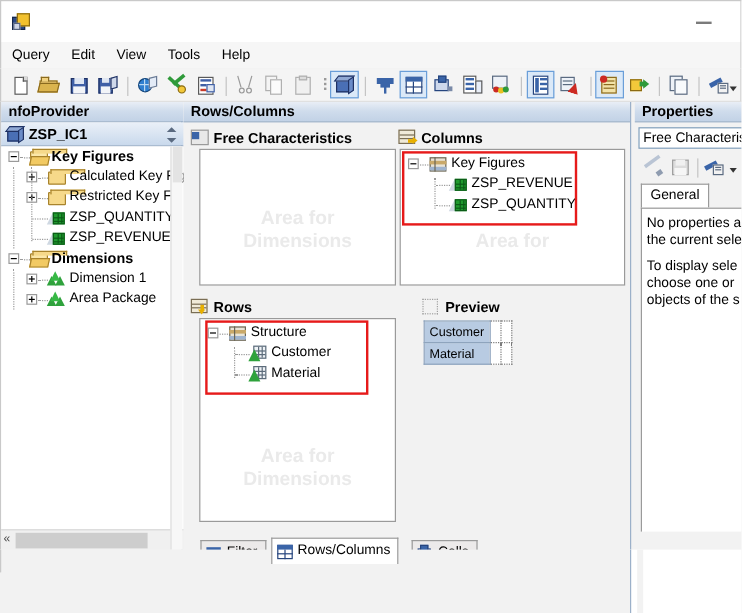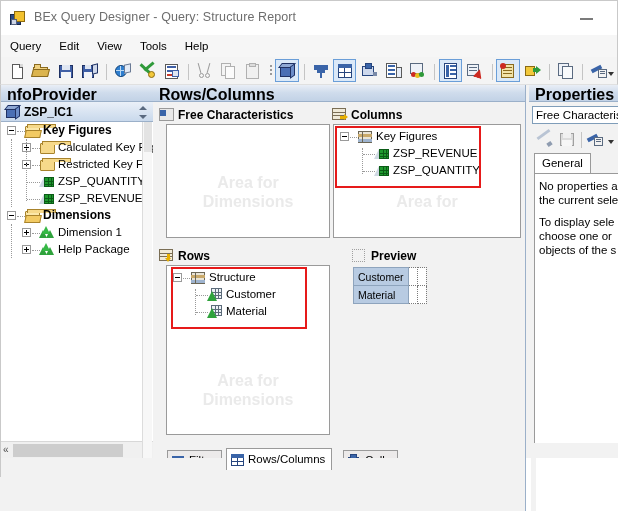--- a/index.html
+++ b/index.html
@@ -30,21 +30,21 @@
   .tdots{width:10px;height:18px;position:relative;}
   .tdots::after{content:"";position:absolute;left:4px;top:3px;width:2px;height:2px;background:#9a9a9a;box-shadow:0 4px 0 #9a9a9a,0 8px 0 #9a9a9a;}
   .ic{position:absolute;left:3px;top:3px;width:17px;height:17px;}
   .caretsm{position:absolute;right:1px;bottom:5px;width:0;height:0;border-left:3px solid transparent;border-right:3px solid transparent;border-top:4px solid #333;}
 
   
   .sh{position:absolute;box-sizing:border-box;}
 
   
   .panel{position:absolute;box-sizing:border-box;background:#f2f2f2;}
-  .panel-cap{height:17px;background:linear-gradient(to bottom,#e9eef6 0%,#cfdcec 48%,#c2d2e6 100%);border-bottom:1px solid #9bb0c9;font-weight:bold;font-size:16px;color:#000;padding:1px 0 0 6px;box-sizing:border-box;white-space:nowrap;overflow:hidden;}
+  .panel-cap{height:17px;background:linear-gradient(to bottom,#e9eef6 0%,#cfdcec 48%,#c2d2e6 100%);border-bottom:1px solid #9bb0c9;font-weight:bold;font-size:12px;color:#000;padding:1px 0 0 6px;box-sizing:border-box;white-space:nowrap;overflow:hidden;}
 
   
   #leftpanel{left:0;top:85px;width:152px;height:373px;border-left:1px solid #c9c9c9;border-right:1px solid #9bb0c9;}
   .ip-cap{position:absolute;left:0;top:0;width:152px;}
   .ip-sel{position:absolute;left:0;top:17px;width:152px;height:20px;background:linear-gradient(to bottom,#eaf0f8,#c9d9ec);border-bottom:1px solid #9bb0c9;box-sizing:border-box;}
   .ip-sel .cube{position:absolute;left:5px;top:3px;width:14px;height:14px;}
   .ip-sel .lbl{position:absolute;left:23px;top:3px;font-weight:bold;font-size:12px;color:#000;}
   .spin{position:absolute;right:5px;top:4px;width:9px;height:13px;}
   .spin .u,.spin .d{position:absolute;left:0;width:0;height:0;border-left:4px solid transparent;border-right:4px solid transparent;}
   .spin .u{top:0;border-bottom:4px solid #5a6a80;}
@@ -155,21 +155,20 @@
 <body>
 
 <div id="app">
 
   <div class="titlebar">
     <div class="tb-icon">
       <div class="sq1"></div>
         <div class="sq2"></div>
         <div class="sq3"></div>
     </div>
-    <div class="tb-title">BEx Query Designer - Query: Structure Report</div>
     <div class="tb-min">
         <i></i>
       </div>
   </div>
 
   <div class="menubar">
     <ul>
       <li>Query</li>
       <li>Edit</li>
       <li>View</li>
@@ -443,21 +442,21 @@
       </div>
 
       <div class="row">
         <span class="pm plus" style="left:21px;"></span>
         <span class="dline" style="left:31px;width:8px;"></span>
         <span class="dim" style="left:38px;">
             <span class="t1"></span>
             <span class="t2"></span>
             <span class="t3"></span>
           </span>
-        <span class="txt" style="left:57px;">Help Package</span>
+        <span class="txt" style="left:57px;">Area Package</span>
       </div>
     </div>
 
     <div class="hscroll">
       <span class="la">«</span>
       <span class="thumb"></span>
       <span class="ra">»</span>
     </div>
   </div>
 

